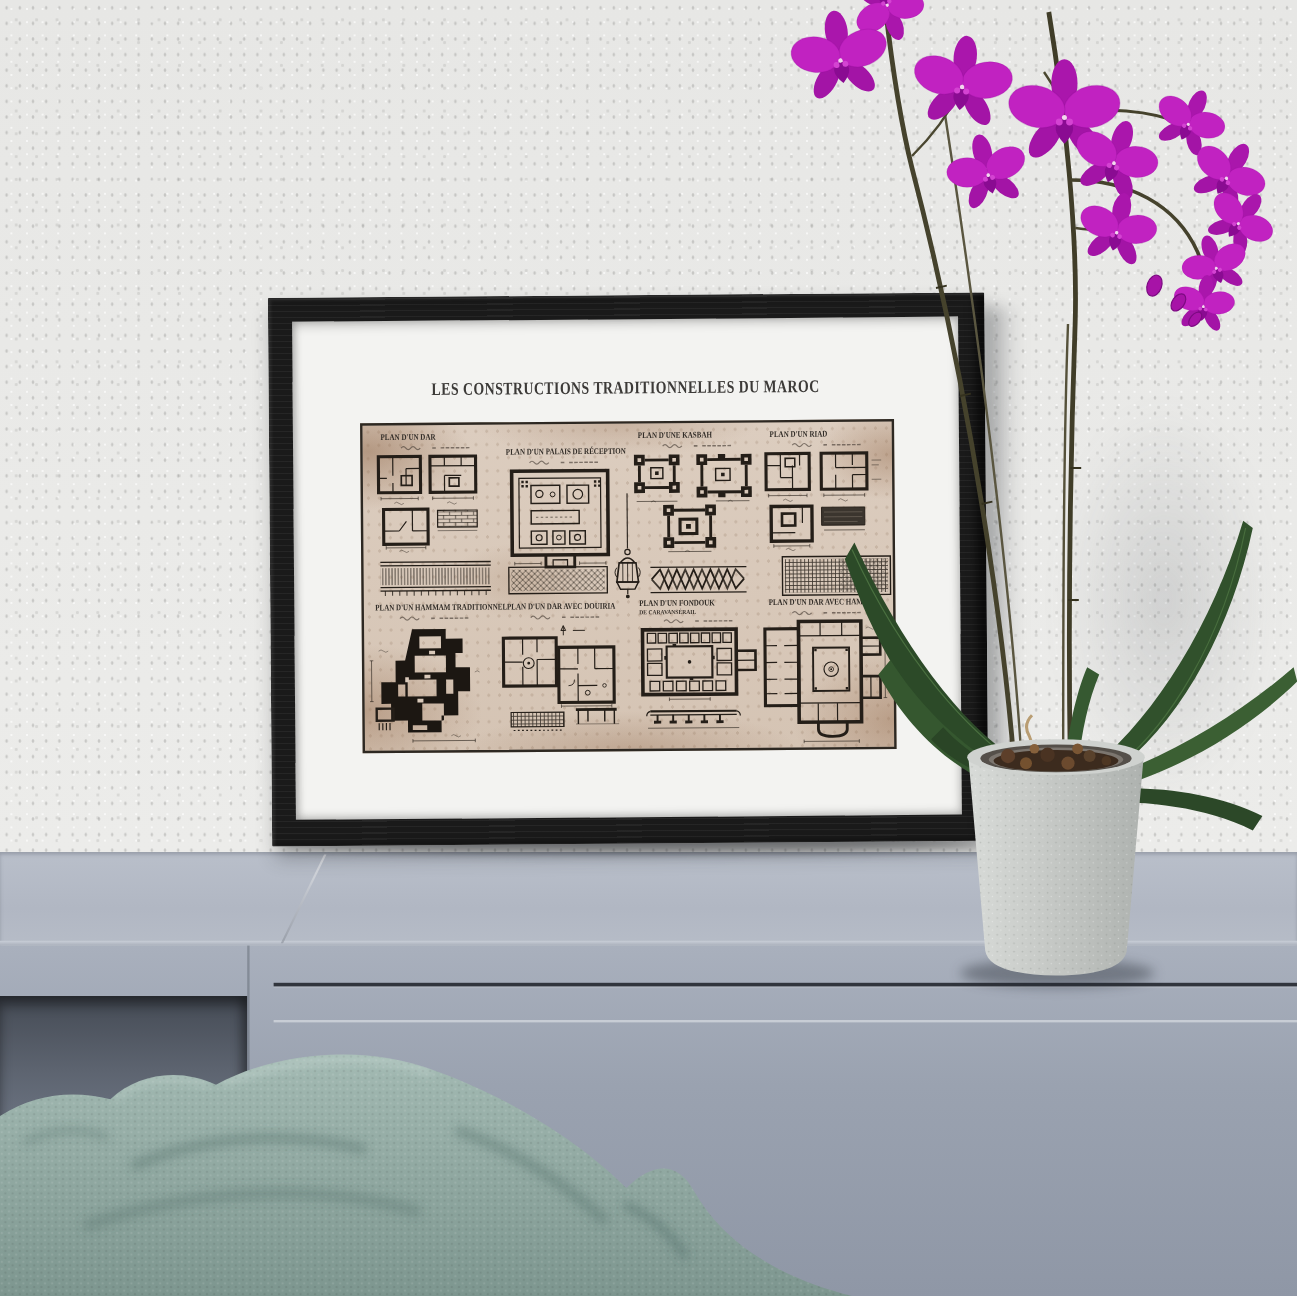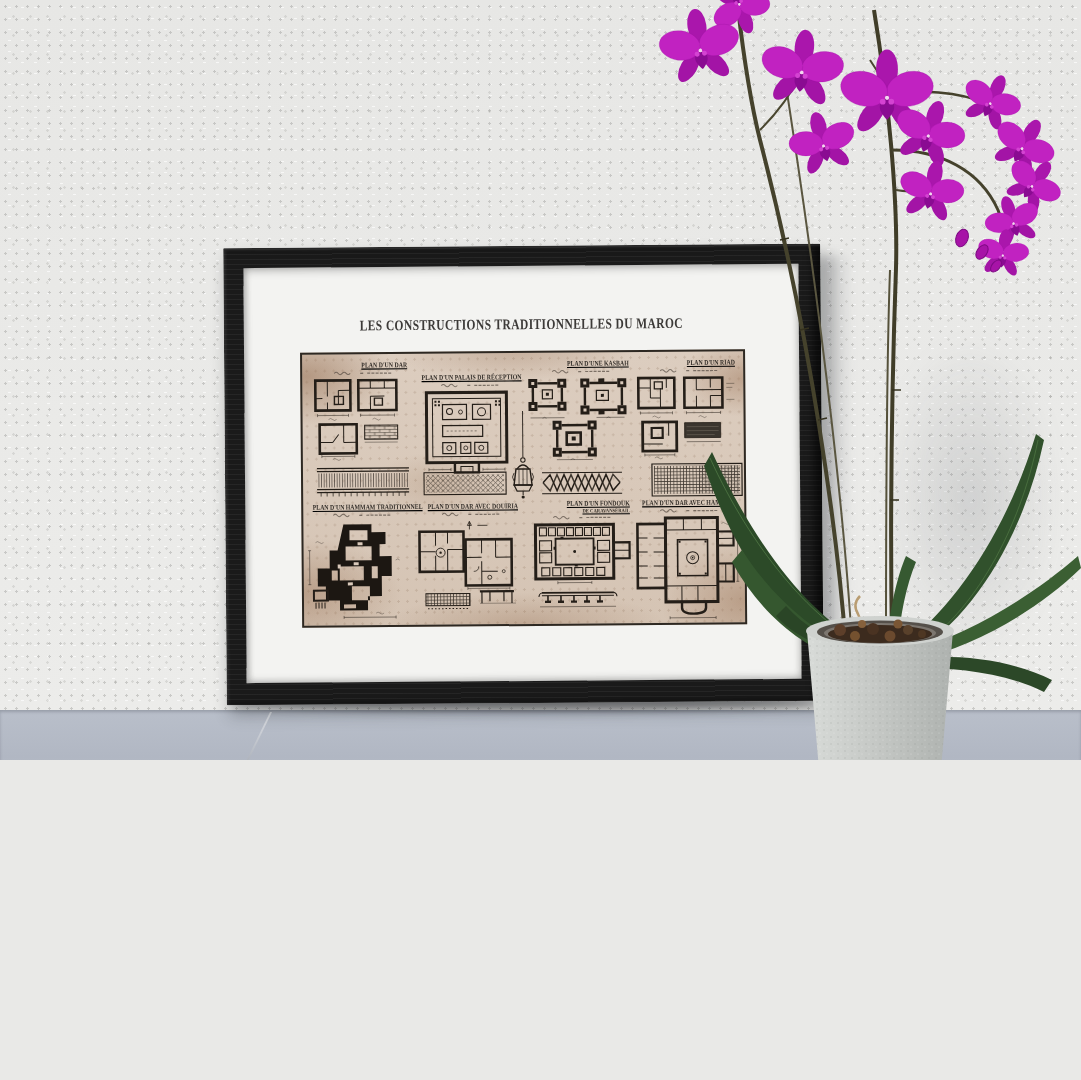--- a/index.html
+++ b/index.html
@@ -1,16 +1,16 @@
 <!DOCTYPE html>
 <html><head>
 <meta charset="utf-8">
 <style>
   html,body{margin:0;padding:0;background:#e9e9e7;}
-  .scene{position:relative;width:1081px;height:760px;overflow:hidden;font-family:"Liberation Serif",serif;}
+  .scene{position:relative;width:1081px;height:1080px;overflow:hidden;font-family:"Liberation Serif",serif;}
   .abs{position:absolute;}
 
   
   .wall{left:0;top:0;width:1081px;height:712px;
     background-color:#e9e9e7;
     background-image:
       radial-gradient(rgba(120,120,118,.30) 1px, transparent 1.3px),
       radial-gradient(rgba(158,158,154,.26) 1px, transparent 1.4px),
       radial-gradient(rgba(255,255,255,.65) 1px, transparent 1.2px),
       linear-gradient(180deg,#e7e7e5,#ececea);
@@ -61,21 +61,21 @@
       radial-gradient(ellipse 120px 70px at 1% 8%,rgba(140,100,70,.50),transparent 70%),
       radial-gradient(ellipse 90px 55px at 100% 10%,rgba(150,110,80,.45),transparent 70%),
       radial-gradient(ellipse 140px 80px at 0% 88%,rgba(145,105,75,.42),transparent 70%),
       radial-gradient(ellipse 120px 85px at 100% 92%,rgba(150,110,80,.45),transparent 70%),
       radial-gradient(ellipse 200px 45px at 50% 100%,rgba(140,100,70,.30),transparent 70%),
       radial-gradient(ellipse 170px 40px at 48% 0%,rgba(140,100,70,.26),transparent 70%),
       radial-gradient(ellipse 90px 45px at 30% 48%,rgba(150,115,85,.22),transparent 70%),
       radial-gradient(rgba(120,90,65,.18) 1px,transparent 1.3px),
       linear-gradient(180deg,#dccdbf,#d5c4b4);
     background-size:auto,auto,auto,auto,auto,auto,auto,9px 11px,100% 100%;}
-  .pg{position:absolute;text-align:right;text-decoration:underline;}
+  .pg{position:absolute;text-align:left;}
   .plan-title{font-size:6.5px;font-weight:bold;letter-spacing:0;color:#332e29;
     transform:scaleX(.9) scaleY(1.1);white-space:nowrap;line-height:8px;}
   .plan-title-sub{font-size:5.2px;font-weight:bold;color:#3a332c;line-height:6px;
     transform:scaleX(.9);white-space:nowrap;}
   .pg svg{display:block;margin:0 auto;}
   .pg .drawing{margin-top:2px;}
   .orn{position:absolute;}
 
   
   .plant{left:640px;top:0;width:441px;height:830px;}

